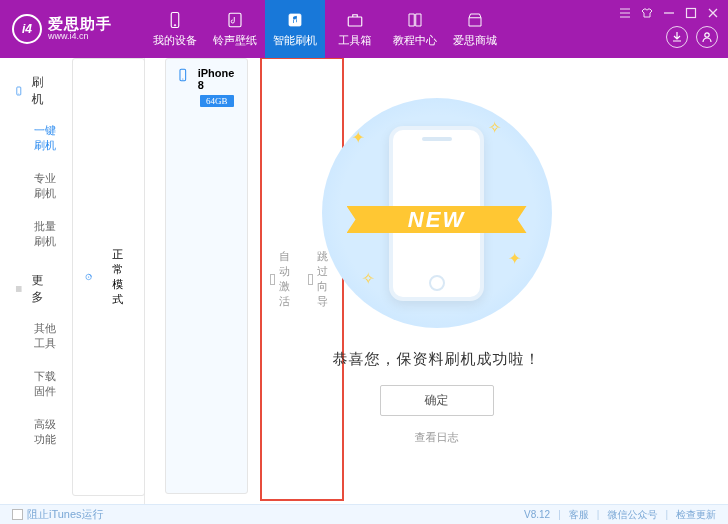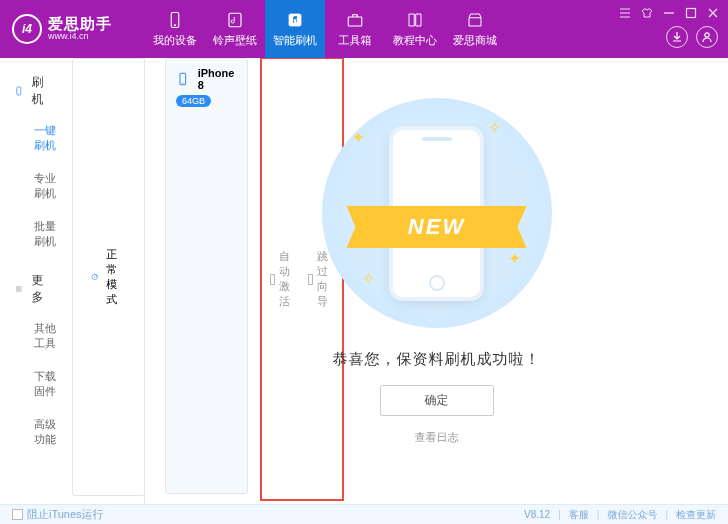--- a/index.html
+++ b/index.html
@@ -28,38 +28,38 @@
     .body { display: flex; height: 446px; }
     .sidebar { width: 145px; border-right: 1px solid #e8e8e8; display: flex; flex-direction: row; }
     .side-scroll { flex: 1; padding: 10px 0; }
     .side-section { margin-bottom: 8px; }
     .side-head { display: flex; align-items: center; gap: 8px; padding: 6px 14px; font-size: 12px; color: #333; }
     .side-head svg { width: 14px; height: 14px; }
     .side-list { padding-left: 34px; }
     .side-item { font-size: 11px; color: #666; padding: 9px 0; cursor: pointer; }
     .side-item.active { color: #2d8cf0; }
     
-    .mode-box { margin: 0 10px 8px; border: 1px solid #e5e5e5; border-radius: 3px; padding: 8px 18px; display: flex; align-items: center; gap: 8px; font-size: 11px; cursor: pointer; }
+    .mode-box { margin: 0 10px 8px; border: 1px solid #e5e5e5; border-radius: 3px; padding: 8px 12px; display: flex; align-items: center; gap: 20px; font-size: 11px; cursor: pointer; }
     .mode-box svg { width: 16px; height: 16px; }
     .device-box { margin: 0 10px 10px; border: 1px solid #e5e5e5; border-radius: 3px; padding: 8px 10px; display: flex; flex-direction: column; gap: 4px; cursor: pointer; background: #f5faff; }
-    .device-row { display: flex; align-items: center; gap: 8px; font-size: 11px; font-weight: 600; }
-    .device-badge { background: #2d8cf0; color: #fff; font-size: 9px; padding: 1px 6px; border-radius: 6px; width: fit-content; }
+    .device-row { display: flex; align-items: flex-start; gap: 8px; font-size: 11px; font-weight: 600; }
+    .device-badge { margin-left: 24px; background: #2d8cf0; color: #fff; font-size: 9px; padding: 1px 6px; border-radius: 1px; width: fit-content; font-family: Liberation Serif, serif; }
     
     .opt-row { border-top: 1px solid #eee; padding: 12px 10px; display: flex; gap: 12px; align-items: center; }
     .opt-row.highlight { border: 2px solid #e74c3c; margin: -1px 2px 3px; padding: 10px 8px; }
     .cb-label { display: flex; align-items: center; gap: 4px; font-size: 11px; color: #999; cursor: pointer; }
     .cb { width: 11px; height: 11px; border: 1px solid #bbb; background: #fff; }
     
     
     .main { flex: 1; position: relative; display: flex; flex-direction: column; align-items: center; padding-top: 40px; }
     .illus { width: 230px; height: 230px; border-radius: 50%; background: radial-gradient(circle, #d5ecff 60%, #bfe0ff 100%); position: relative; display: flex; align-items: center; justify-content: center; }
     .phone { width: 95px; height: 175px; background: #fff; border: 4px solid #e8f2fb; border-radius: 14px; position: relative; z-index: 2; box-shadow: 0 4px 12px rgba(0,0,0,0.08); }
     .phone::before { content:""; position: absolute; top: 7px; left: 50%; transform: translateX(-50%); width: 30px; height: 4px; background: #d9e8f5; border-radius: 3px; }
     .phone::after { content:""; position: absolute; bottom: 6px; left: 50%; transform: translateX(-50%); width: 12px; height: 12px; border: 2px solid #d9e8f5; border-radius: 50%; }
-    .ribbon { position: absolute; z-index: 3; width: 180px; height: 42px; background: #ffc733; display: flex; align-items: center; justify-content: center; font-weight: 900; font-size: 22px; color: #fff; font-style: italic; letter-spacing: 2px; clip-path: polygon(0 0, 100% 0, 95% 50%, 100% 100%, 0 100%, 5% 50%); top: 108px; }
+    .ribbon { position: absolute; z-index: 3; width: 180px; height: 27px; background: #ffc733; display: flex; align-items: center; justify-content: center; font-weight: 900; font-size: 22px; color: #fff; font-style: italic; letter-spacing: 2px; clip-path: polygon(0 0, 100% 0, 95% 50%, 100% 100%, 0 100%, 5% 50%); top: 108px; }
     .spark { position: absolute; color: #ffd24d; font-size: 16px; }
     .s1 { top: 30px; left: 30px; } .s2 { top: 20px; right: 50px; } .s3 { bottom: 40px; left: 40px; } .s4 { bottom: 60px; right: 30px; }
     
     .success-text { margin-top: 22px; font-size: 15px; color: #333; letter-spacing: 1px; }
     .ok-btn { margin-top: 16px; padding: 6px 44px; border: 1px solid #ccc; background: #fff; font-size: 12px; color: #555; cursor: pointer; border-radius: 2px; }
     .log-link { margin-top: 14px; font-size: 11px; color: #999; cursor: pointer; }
     
     
     .footer { height: 20px; background: #f0f7ff; border-top: 1px solid #dceaf9; display: flex; align-items: center; font-size: 10px; color: #7ba8d6; padding: 0 12px; }
     .footer .sep { margin: 0 8px; opacity: 0.5; }

